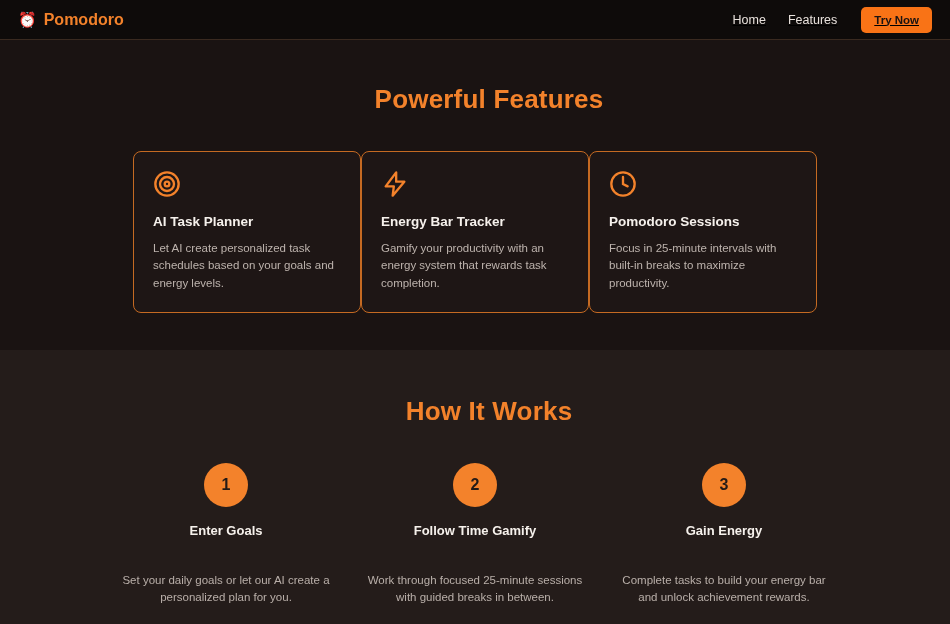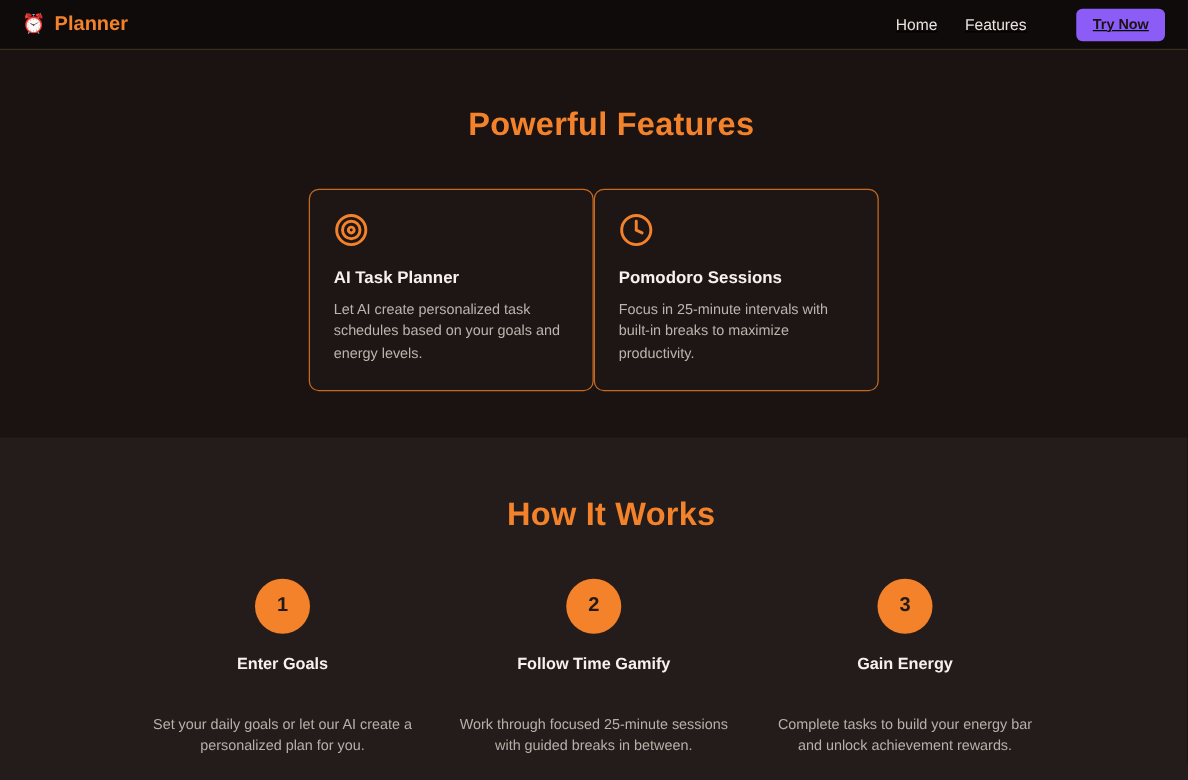--- a/index.html
+++ b/index.html
@@ -36,29 +36,29 @@
     gap: 22px;
     text-decoration: underline;
   }
   .nav-link {
     color: #e9e2dd;
     font-size: 12.5px;
     text-decoration: none;
     cursor: pointer;
   }
   .nav-cta {
-    background: #8b5cf6;
+    background: #f97316;
     color: #1a1312;
     font-size: 11.5px;
     font-weight: bold;
     border: none;
     border-radius: 5px;
     padding: 7px 13px;
     cursor: pointer;
-    margin-left: 18px;
+    margin-left: 2px;
   }
 
   
   .features {
     background: #1a1312;
     padding-top: 44px;
     padding-bottom: 50px;
     height: 310px;
   }
   .section-title {
@@ -139,21 +139,21 @@
   }
 </style>
 </head>
 <body>
 
 <div class="page">
 
   <div class="nav">
     <div class="brand">
       <span class="brand-icon">⏰</span>
-      <span class="brand-name">Planner</span>
+      <span class="brand-name">Pomodoro</span>
     </div>
     <div class="nav-right">
       <a class="nav-link">Home</a>
       <a class="nav-link">Features</a>
       <button class="nav-cta">Try Now</button>
     </div>
   </div>
 
   <div class="features">
     <div class="section-title">Powerful Features</div>
@@ -165,20 +165,29 @@
           <svg width="28" height="28" viewBox="0 0 24 24" fill="none" stroke="#f3822b" stroke-width="2">
             <circle cx="12" cy="12" r="10"></circle>
               <circle cx="12" cy="12" r="6"></circle>
               <circle cx="12" cy="12" r="2"></circle>
           </svg>
         </span>
         <div class="card-title">AI Task Planner</div>
         <div class="card-desc">Let AI create personalized task schedules based on your goals and energy levels.</div>
       </div>
 
+      <div class="card">
+        <span class="card-icon">
+          <svg width="28" height="28" viewBox="0 0 24 24" fill="none" stroke="#f3822b" stroke-width="2" stroke-linejoin="round">
+            <polygon points="13,2 4,14 11,14 10,22 20,10 13,10"></polygon>
+          </svg>
+        </span>
+        <div class="card-title">Energy Bar Tracker</div>
+        <div class="card-desc">Gamify your productivity with an energy system that rewards task completion.</div>
+      </div>
 
       <div class="card">
         <span class="card-icon">
           <svg width="28" height="28" viewBox="0 0 24 24" fill="none" stroke="#f3822b" stroke-width="2" stroke-linecap="round">
             <circle cx="12" cy="12" r="10"></circle>
               <polyline points="12,6 12,12 16,14"></polyline>
           </svg>
         </span>
         <div class="card-title">Pomodoro Sessions</div>
         <div class="card-desc">Focus in 25-minute intervals with built-in breaks to maximize productivity.</div>

